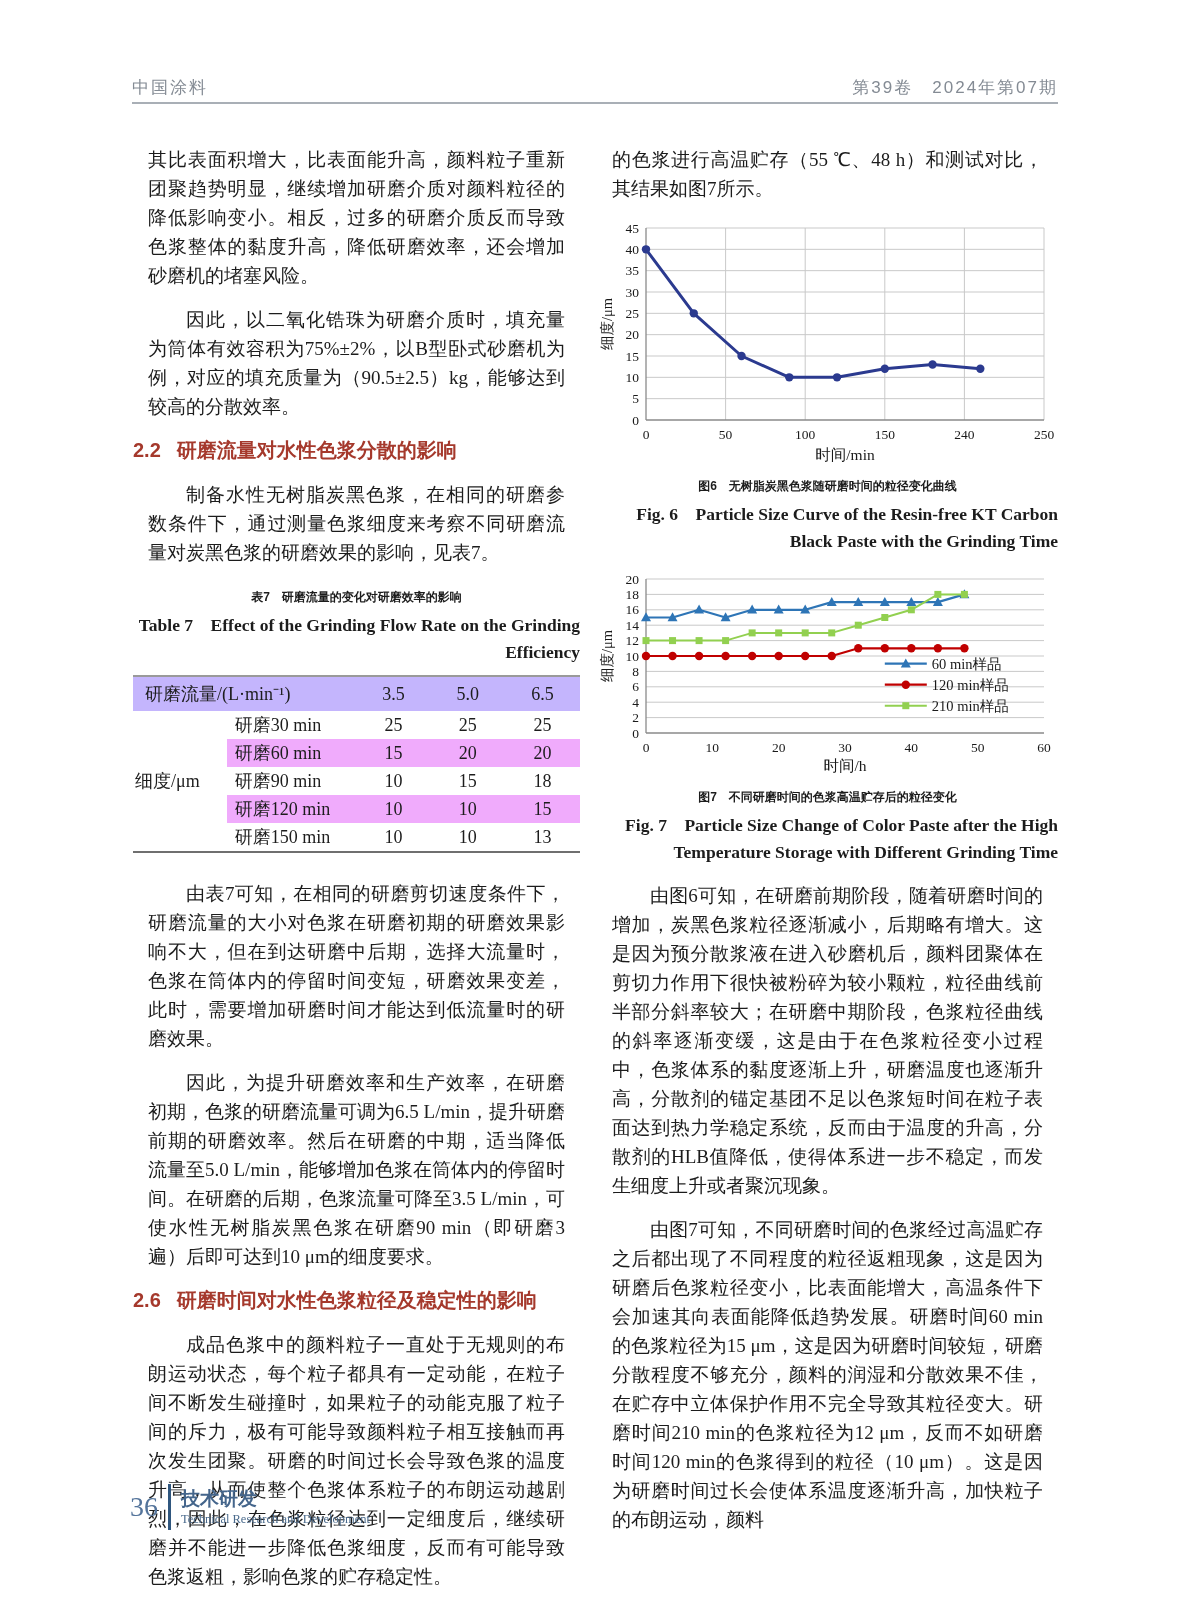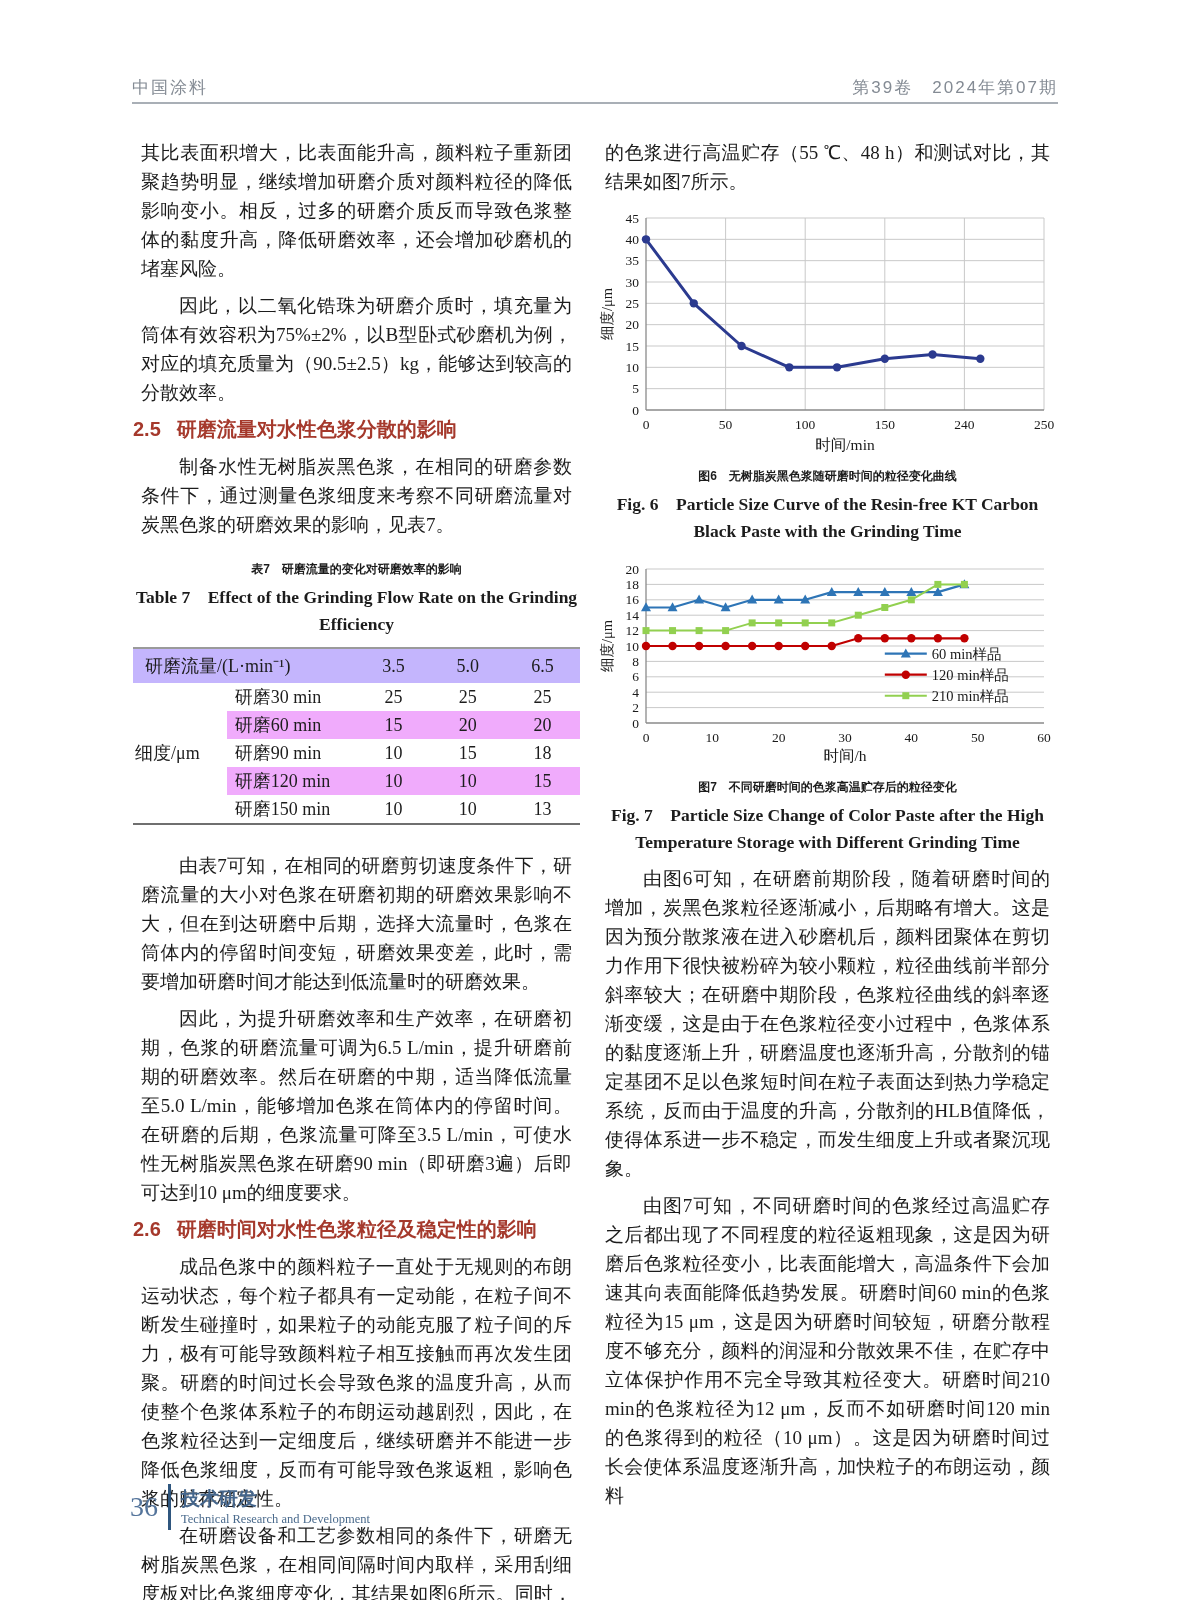--- a/index.html
+++ b/index.html
@@ -6,29 +6,29 @@
   .page{position:relative;width:1187px;height:1600px;background:#ffffff;overflow:hidden;
         font-family:"Liberation Serif",serif;color:#1c1c1c;}
   
   .hdr{position:absolute;top:76px;left:132px;width:926px;display:flex;justify-content:space-between;
        font-family:"Liberation Sans",sans-serif;font-size:17px;color:#848b94;letter-spacing:2px;}
   .hdr-rule{position:absolute;top:102px;left:132px;width:926px;border-top:2px solid #a9afb6;}
   
   .col{position:absolute;top:130px;font-size:19px;line-height:29px;text-align:justify;}
   .col-left{left:133px;width:447px;}
   .col-right{left:597px;width:461px;}
-  p.body{margin:8px;text-indent:2em;}
+  p.body{margin:15px;text-indent:2em;}
   p.body.noindent{text-indent:0;}
   .sec-head{margin:3px 0;font-family:"Liberation Sans",sans-serif;font-weight:bold;
             font-size:20px;color:#a5392c;text-align:left;line-height:29px;}
   .sec-head .num{margin-right:16px;}
   
   .cap-zh{margin-top:16px;text-align:center;font-family:"Liberation Sans",sans-serif;
           font-weight:bold;font-size:12px;line-height:29px;text-indent:0;}
-  .cap-en{text-align:center;font-weight:bold;font-size:17.5px;line-height:27px;text-indent:0;}
+  .cap-en{text-align:right;font-weight:bold;font-size:17.5px;line-height:27px;text-indent:0;}
   table.t7{width:100%;border-collapse:collapse;margin-top:9px;margin-bottom:26px;
            font-size:18px;line-height:24px;border-top:2px solid #9a9a9a;border-bottom:2px solid #6f6f6f;}
   table.t7 td,table.t7 th{padding:2px 2px;text-align:center;font-weight:normal;}
   table.t7 .hrow{background:#c4b5fd;}
   table.t7 .hrow th{height:30px;}
   table.t7 .h-label{text-align:left;padding-left:12px;}
   table.t7 .pink{background:#f0abfc;}
   table.t7 .rlabel{text-align:left;padding-left:8px;}
   table.t7 .group{text-align:left;padding-left:2px;background:#ffffff;}
   
@@ -53,21 +53,21 @@
   <div class="hdr">
     <span>中国涂料</span>
     <span>第39卷　2024年第07期</span>
   </div>
   <div class="hdr-rule"></div>
 
   <div class="col col-left">
     <p class="body noindent">其比表面积增大，比表面能升高，颜料粒子重新团聚趋势明显，继续增加研磨介质对颜料粒径的降低影响变小。相反，过多的研磨介质反而导致色浆整体的黏度升高，降低研磨效率，还会增加砂磨机的堵塞风险。</p>
     <p class="body">因此，以二氧化锆珠为研磨介质时，填充量为筒体有效容积为75%±2%，以B型卧式砂磨机为例，对应的填充质量为（90.5±2.5）kg，能够达到较高的分散效率。</p>
     <div class="sec-head">
-      <span class="num">2.5</span><span>研磨流量对水性色浆分散的影响</span>
+      <span class="num">2.2</span><span>研磨流量对水性色浆分散的影响</span>
     </div>
     <p class="body">制备水性无树脂炭黑色浆，在相同的研磨参数条件下，通过测量色浆细度来考察不同研磨流量对炭黑色浆的研磨效果的影响，见表7。</p>
 
     <div class="cap-zh">表7　研磨流量的变化对研磨效率的影响</div>
     <div class="cap-en">Table 7　Effect of the Grinding Flow Rate on the Grinding Efficiency</div>
 
     <table class="t7">
       <colgroup>
           <col style="width:21%">
           <col style="width:29%">

